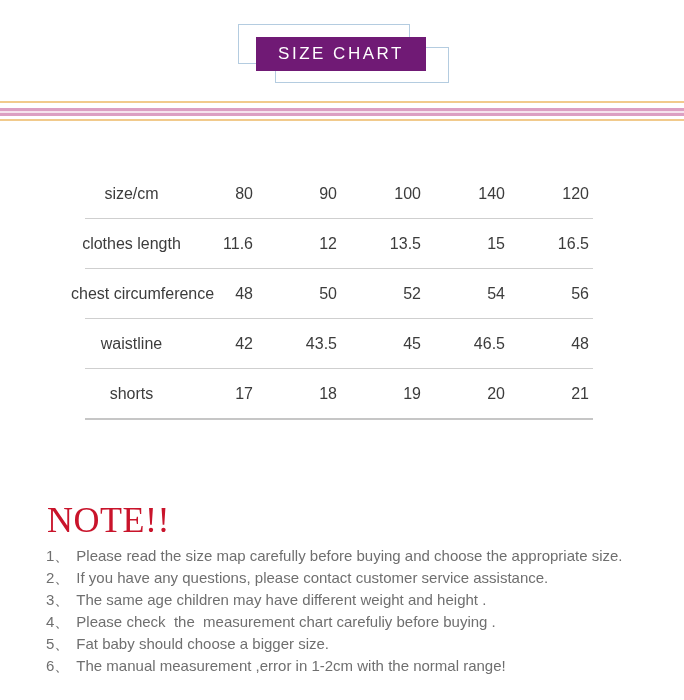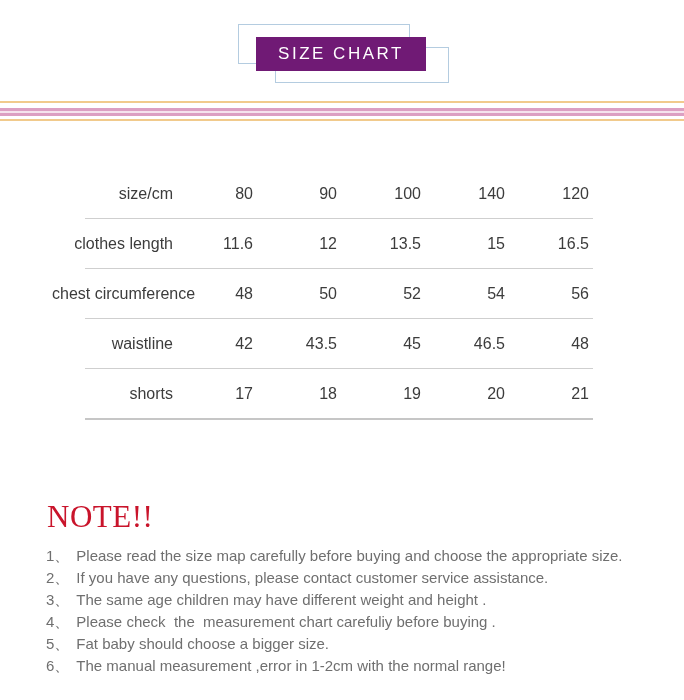--- a/index.html
+++ b/index.html
@@ -43,32 +43,32 @@
 
   
   .size-table { position: absolute; left: 48px; top: 169px; width: 545px; }
   .trow {
     display: grid;
     grid-template-columns: 121px 84px 84px 84px 84px 84px;
     height: 49px; align-items: center;
     font-size: 16px; color: #3c3c3c;
   }
   .tlabel {
-    text-align: right; white-space: nowrap;
-    position: relative; left: 4px;
+    text-align: center; white-space: nowrap;
+    position: relative; left: 23px;
   }
   .tval { text-align: right; }
   .rule { height: 1px; background: #cfcfcf; margin-left: 37px; width: 508px; }
   .rule.last { height: 2px; background: #c6c6c6; }
 
   
   .note-heading {
     position: absolute; left: 47px; top: 499px;
     font-family: "Liberation Serif", serif;
-    font-size: 31px; color: #c9142b; letter-spacing: 0.5px;
+    font-size: 36px; color: #c9142b; letter-spacing: 0.5px;
   }
   .notes { position: absolute; left: 46px; top: 547px; width: 600px; }
   .note-item {
     display: flex; align-items: baseline;
     height: 22px; font-size: 15px; color: #6f6f6f;
   }
   .note-num { flex: 0 0 auto; margin-right: 7px; white-space: pre; }
   .note-text { white-space: pre-wrap; }
 </style>
 </head>

